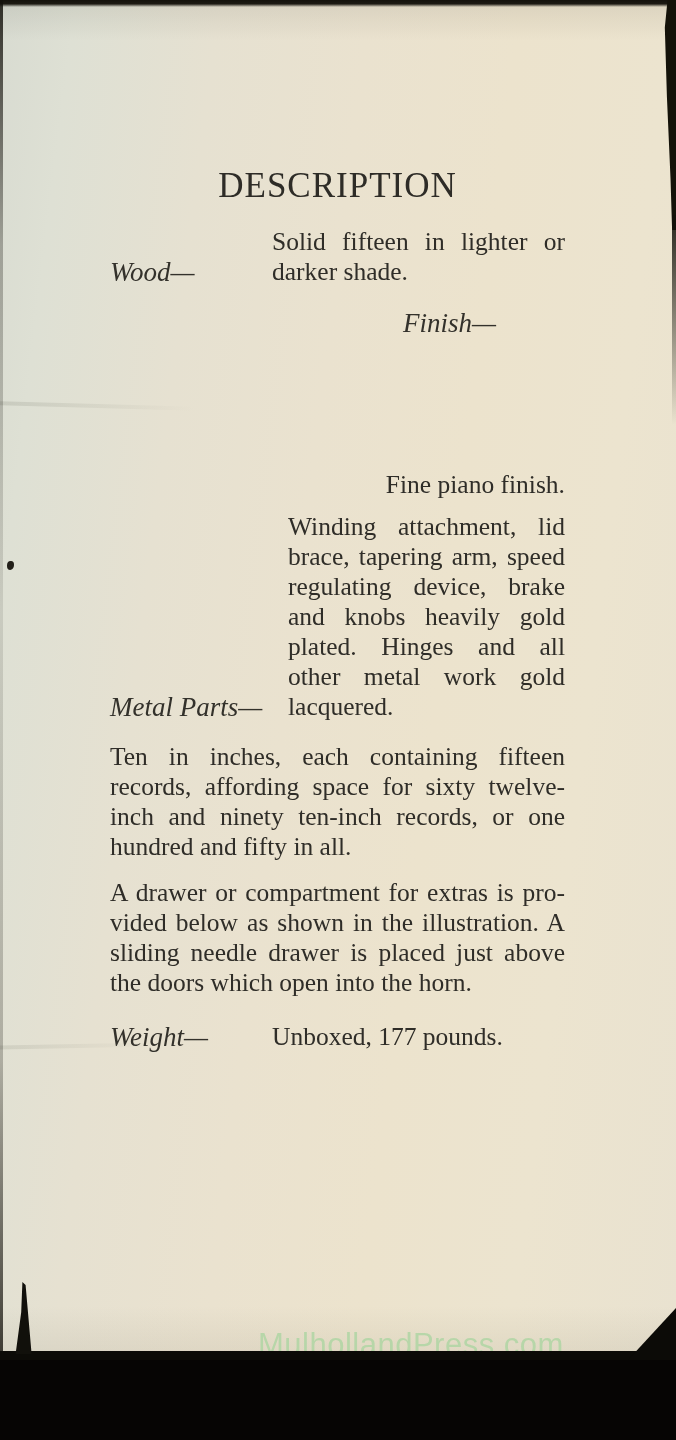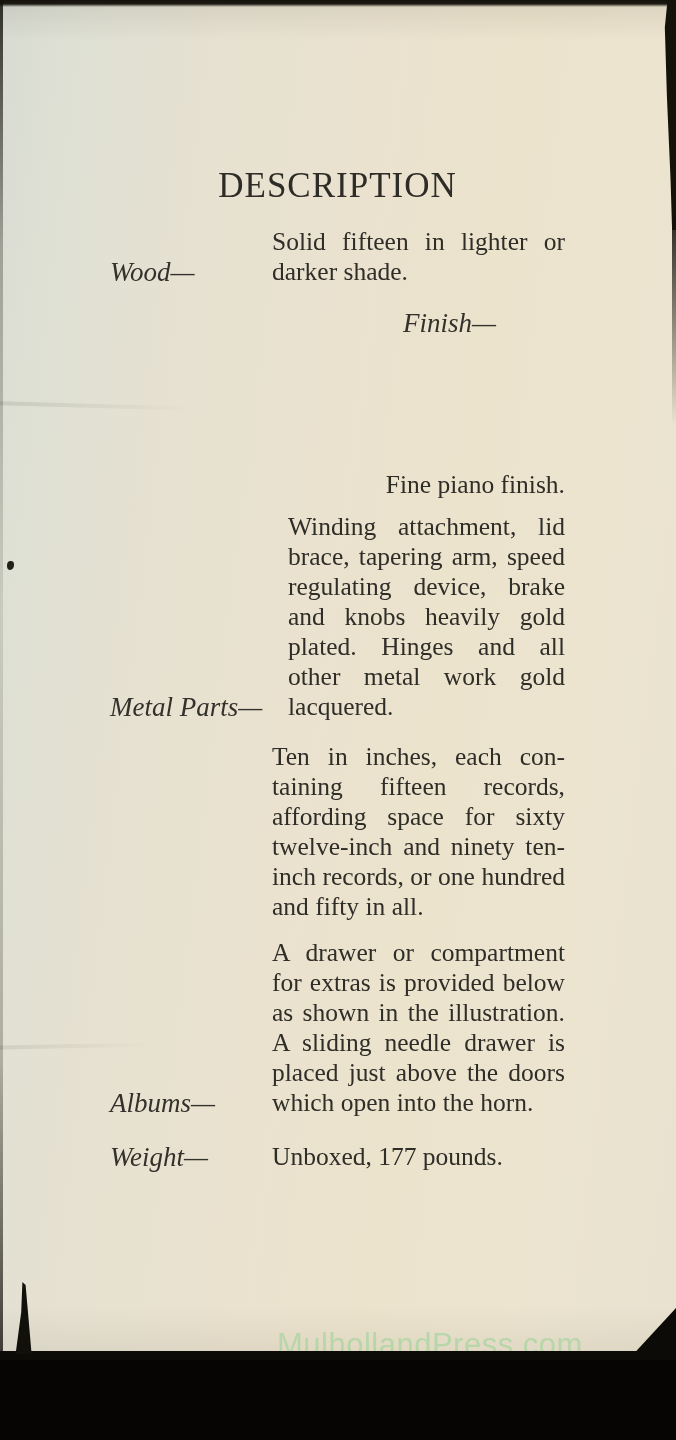--- a/index.html
+++ b/index.html
@@ -29,21 +29,21 @@
     white-space:nowrap;color:#33312b;
   }
   .row .value{flex:1;font-size:25.5px;line-height:30px;text-align:justify;color:#2f2d28;}
   .row .value p{margin:0;}
   .row .value p + p{margin-top:16px;}
   .mb21{margin-bottom:21px;}
   .mb12{margin-bottom:12px;flex-direction:column;}
   .mb20{margin-bottom:20px;gap:16px;}
   .mb24{margin-bottom:24px;}
   .watermark{
-    position:absolute;left:277px;top:1327px;
+    position:absolute;left:258px;top:1327px;
     font-family:"Liberation Sans",sans-serif;font-size:31px;letter-spacing:.5px;
     color:#b3d6a6;opacity:.9;
   }
   
   .edge{position:absolute;pointer-events:none;}
   .edge-top{left:0;top:0;right:0;height:7px;
     background:linear-gradient(180deg,#14120c 0%,#1d1a13 55%,rgba(29,26,19,0) 100%);}
   .edge-right-wedge{right:0;top:0;width:13px;height:230px;background:#141209;
     clip-path:polygon(35% 0%,100% 0%,100% 100%,70% 100%,58% 78%,30% 42%,14% 12%);}
   .edge-right-line{right:0;top:215px;width:4px;height:210px;
@@ -84,21 +84,20 @@
       </div>
 
       <div class="row mb20">
         <div class="label">Metal Parts—</div>
         <div class="value">
           <p>Winding attachment, lid brace, tapering arm, speed regulating device, brake and knobs heavily gold plated.  Hinges and all other metal work gold lacquered.</p>
         </div>
       </div>
 
       <div class="row mb24">
-        <div class="label">Albums—</div>
         <div class="value">
           <p>Ten in inches, each con­taining fifteen records, affording space for sixty twelve-inch and ninety ten-inch records, or one hundred and fifty in all.</p>
           <p>A drawer or compart­ment for extras is pro­vided below as shown in the illustration.  A sliding needle drawer is placed just above the doors which open into the horn.</p>
         </div>
       </div>
 
 
       <div class="row">
         <div class="label">Weight—</div>
         <div class="value">

